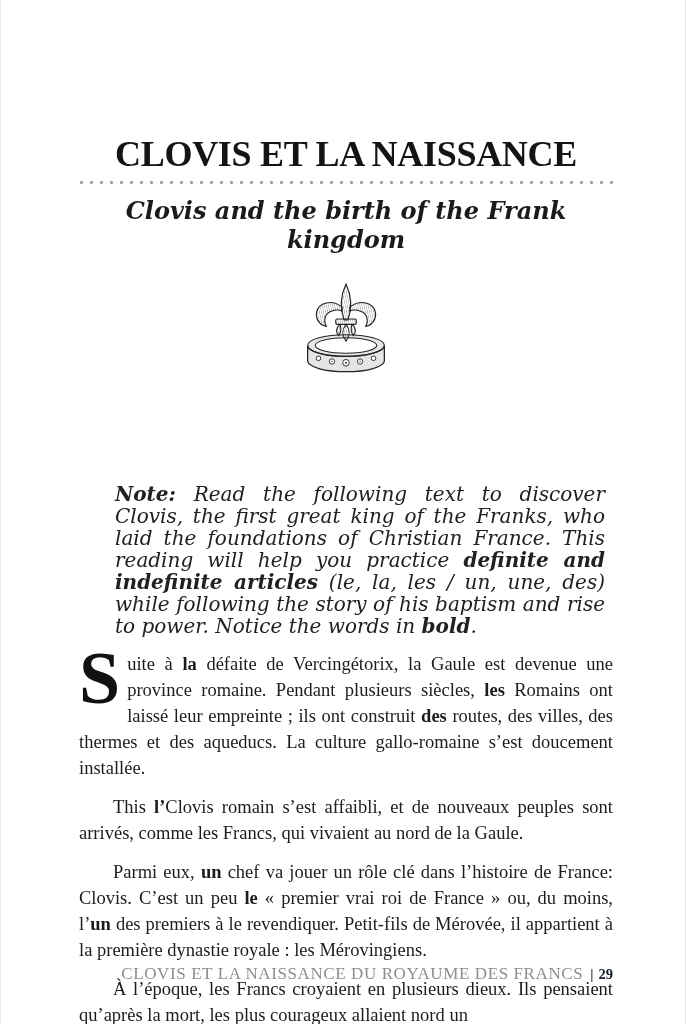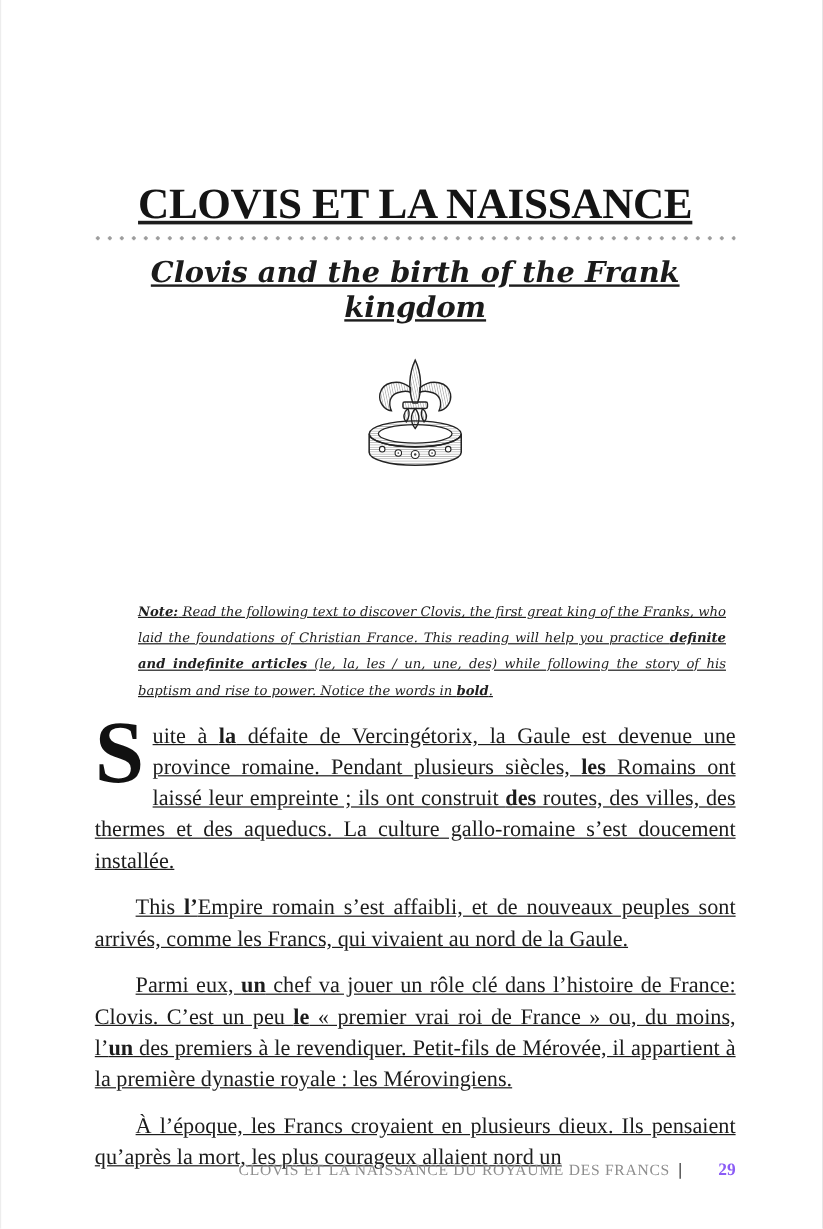--- a/index.html
+++ b/index.html
@@ -4,25 +4,24 @@
 <style>
   html,body{margin:0;padding:0;background:#fafafa;}
   .page{
     position:relative;
     width:686px;height:1024px;
     margin:0 auto;
     background:#ffffff;
     border-left:1px solid #ededed;
     border-right:1px solid #e6e6e6;
     box-sizing:border-box;
-    padding:16px 72px 0 78px;
+    padding:0 72px 0 78px;
     font-family:"Liberation Serif","DejaVu Serif",serif;
     color:#1d1d1d;
     overflow:hidden;
-    text-decoration:underline;
   }
   
   .chapter-title{
     margin:137px 0 0 0;
     text-align:center;
     font-size:36px;
     line-height:35px;
     font-weight:700;
     letter-spacing:-0.3px;
     color:#141414;
@@ -44,21 +43,21 @@
     font-size:24px;
     color:#1b1b1b;
   }
   
   .crown{ text-align:center; margin-top:25px; height:112px; }
   
   .note{
     margin:92px 8px 0 36px;
     font-family:"DejaVu Serif","Liberation Serif",serif;
     font-style:italic;
-    font-size:11px;
+    font-size:20px;
     line-height:22px;
     text-align:justify;
     color:#212121;
   }
   .note .b{font-weight:700;}
   
   .body-text{margin-top:14px;}
   .para{
     margin:0 0 13px 0;
     font-size:18.5px;
@@ -78,34 +77,33 @@
   }
   
   .page-footer{
     position:absolute;
     right:72px;
     bottom:40px;
     white-space:nowrap;
   }
   .running-title{
     color:#8d8d8d;
-    font-size:13px;
+    font-size:17px;
     letter-spacing:0.6px;
   }
   .footer-sep{
     color:#2e2e2e;
     font-weight:700;
     font-size:14.5px;
     margin:0 5px 0 7px;
   }
   .page-number{
-    color:#8b5cf6;
+    color:#0f172a;
     font-weight:700;
     font-size:14.5px;
-    margin-left:25px;
   }
 </style>
 </head>
 <body>
 
 <div class="page">
 
   <header>
     <h1 class="chapter-title">
       <span class="tl">CLOVIS ET LA NAISSANCE</span>
@@ -151,21 +149,21 @@
         <circle cx="78" cy="129" r="1.1"></circle>
         <circle cx="122" cy="129" r="1.1"></circle>
       </g>
     </svg>
   </div>
 
   <div class="note"><span class="b">Note:</span><span> Read the following text to discover Clovis, the first great king of the Franks, who laid the foundations of Christian France. This reading will help you practice </span><span class="b">definite and indefinite articles</span><span> (le, la, les / un, une, des) while following the story of his baptism and rise to power. Notice the words in </span><span class="b">bold</span><span>.</span></div>
 
   <main class="body-text">
     <p class="para"><span class="dropcap">S</span><span><span>uite à </span><span class="b">la</span><span> défaite de Vercingétorix, la Gaule est devenue une province romaine. Pendant plusieurs siècles, </span><span class="b">les</span><span> Romains ont laissé leur empreinte ; ils ont construit </span><span class="b">des</span><span> routes, des villes, des thermes et des aqueducs. La culture gallo-romaine s’est doucement installée.</span></span></p>
-    <p class="para indent"><span>This </span><span class="b">l’</span><span>Empire romain s’est affaibli, et de nouveaux peuples sont arrivés, comme les Francs, qui vivaient au nord de la Gaule.</span></p>
+    <p class="para indent"><span>This </span><span class="b">l’</span><span>Clovis romain s’est affaibli, et de nouveaux peuples sont arrivés, comme les Francs, qui vivaient au nord de la Gaule.</span></p>
     <p class="para indent"><span>Parmi eux, </span><span class="b">un</span><span> chef va jouer un rôle clé dans l’histoire de France: Clovis. C’est un peu </span><span class="b">le</span><span> « premier vrai roi de France » ou, du moins, l’</span><span class="b">un</span><span> des premiers à le revendiquer. Petit-fils de Mérovée, il appartient à la première dynastie royale : les Mérovingiens.</span></p>
     <p class="para indent"><span>À l’époque, les Francs croyaient en plusieurs dieux. Ils pensaient qu’après la mort, les plus courageux allaient nord un</span></p>
   </main>
 
   <footer class="page-footer">
     <span class="running-title">CLOVIS ET LA NAISSANCE DU ROYAUME DES FRANCS</span><span class="footer-sep">|</span><span class="page-number">29</span>
   </footer>
 
 </div>
 

